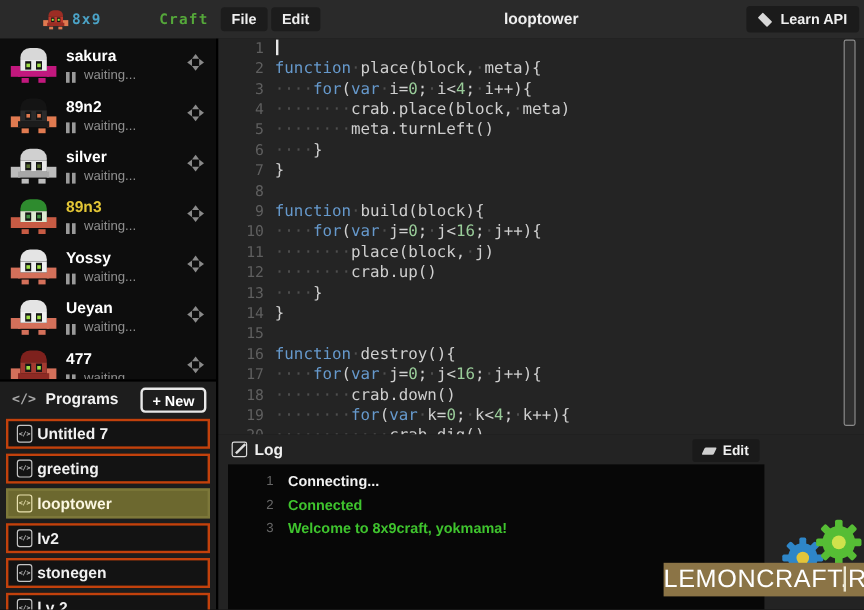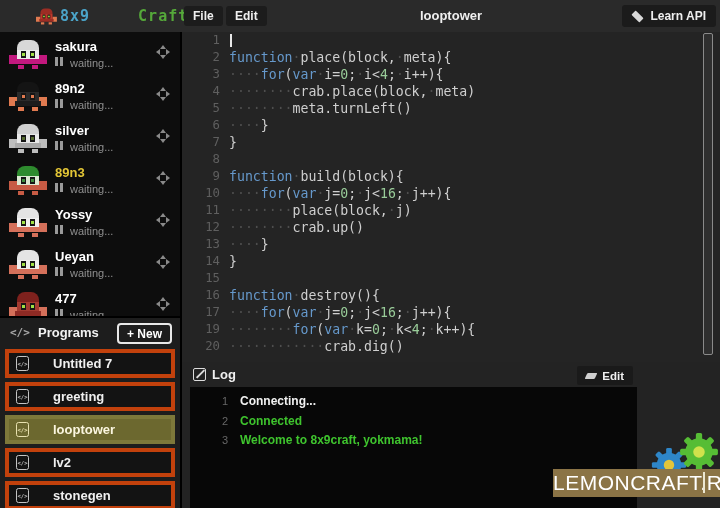--- a/index.html
+++ b/index.html
@@ -4,21 +4,21 @@
 <style>
   html,body{margin:0;padding:0;}
   body{width:720px;height:508px;overflow:hidden;background:#1b1b1b;
        font-family:"Liberation Sans",sans-serif;position:relative;}
   .app{position:absolute;inset:0;}
 
   
   .topbar{position:absolute;left:0;top:0;right:0;height:32px;background:#2a2a2a;z-index:5;}
   .logo{position:absolute;left:36px;top:4px;display:flex;align-items:center;height:24px;}
   .logo .crab-icon{transform:scale(0.55);transform-origin:left center;margin-right:-14px;}
-  .logo-text{font-family:"DejaVu Sans Mono",monospace;font-weight:bold;font-size:15px;letter-spacing:1px;}
+  .logo-text{font-family:"DejaVu Sans Mono",monospace;font-weight:bold;font-size:12px;letter-spacing:1px;}
   .logo-8x9{color:#4ba3c7;}
   .logo-craft{color:#55a83a;margin-left:48px;}
   .menu-btn{position:absolute;top:6px;height:20px;background:#1c1c1c;border:none;border-radius:3px;
             color:#efefef;font-weight:bold;font-size:12px;padding:0 9px;font-family:inherit;}
   .menu-file{left:184px;}
   .menu-edit{left:226px;}
   .doc-title{position:absolute;left:182px;right:0;top:0;height:32px;line-height:32px;
              text-align:center;color:#efefef;font-weight:bold;font-size:13px;}
   .learn-api{position:absolute;right:4px;top:5px;height:22px;background:#1b1b1b;border:none;border-radius:3px;
              color:#efefef;font-weight:bold;font-size:12px;padding:0 10px;display:flex;align-items:center;gap:7px;
@@ -28,21 +28,21 @@
 
   
   .sidebar{position:absolute;left:0;top:32px;width:182px;bottom:0;background:#0d0d0d;
            border-right:2px solid #000;box-sizing:border-box;}
   .crab-list{position:absolute;top:2px;left:0;right:0;height:282px;overflow:hidden;}
   .crab-row{height:42px;position:relative;}
   .crab-row .crab-icon{position:absolute;left:9px;top:6px;}
   .crab-info{position:absolute;left:55px;top:5px;}
   .crab-name{font-size:13px;font-weight:bold;color:#fff;line-height:15px;}
   .crab-name.sel{color:#e3c636;}
-  .crab-status{font-size:11px;color:#8f8f8f;margin-top:3px;display:flex;align-items:flex-start;}
+  .crab-status{font-size:11px;color:#8f8f8f;margin-top:3px;display:flex;align-items:flex-end;}
   .pause-icon{display:inline-flex;margin-right:5px;}
   .pause-icon b{display:inline-block;width:3px;height:9px;background:#9a9a9a;margin-right:2px;}
   .move-icon{position:absolute;right:10px;top:11px;width:14px;height:14px;}
   .move-icon b{position:absolute;width:0;height:0;border-style:solid;border-color:transparent;}
   .move-icon .mt{left:4px;top:0;border-width:0 3px 4px 3px;border-bottom-color:#8a8a8a;}
   .move-icon .mb{left:4px;bottom:0;border-width:4px 3px 0 3px;border-top-color:#8a8a8a;}
   .move-icon .ml{left:0;top:4px;border-width:3px 4px 3px 0;border-right-color:#8a8a8a;}
   .move-icon .mr{right:0;top:4px;border-width:3px 0 3px 4px;border-left-color:#8a8a8a;}
 
   
@@ -61,22 +61,22 @@
 
   
   .programs{position:absolute;left:0;right:0;top:284px;bottom:0;background:#1d1d1d;border-top:2px solid #000;}
   .prog-header{position:relative;height:30px;}
   .code-glyph{position:absolute;left:10px;top:8px;color:#a8a8a8;font-family:"DejaVu Sans Mono",monospace;
               font-size:11px;font-weight:bold;}
   .prog-title{position:absolute;left:38px;top:7px;color:#f2f2f2;font-weight:bold;font-size:13px;}
   .new-btn{position:absolute;right:8px;top:5px;height:21px;background:transparent;border:2px solid #e8e8e8;
            border-radius:4px;color:#fff;font-weight:bold;font-size:12px;padding:0 8px;font-family:inherit;}
   .prog-list{padding:1px 5px 0 5px;}
-  .prog-item{height:21px;margin-bottom:4px;background:#131313;border:4px solid #c2410c;display:flex;
-             align-items:center;gap:24px;padding:0 7px;color:#f0f0f0;font-weight:bold;font-size:13px;}
+  .prog-item{height:21px;margin-bottom:4px;background:#131313;border:2px solid #c2410c;display:flex;
+             align-items:center;gap:4px;padding:0 7px;color:#f0f0f0;font-weight:bold;font-size:13px;}
   .prog-item.sel{background:#6c682f;border-color:#7d783a;color:#fbf6e0;}
   .prog-icon{width:11px;height:13px;border:1.5px solid #c4c4c4;border-radius:2.5px;font-size:5.5px;
              color:#c4c4c4;display:flex;align-items:center;justify-content:center;flex:none;
              font-family:"DejaVu Sans Mono",monospace;}
   .prog-item.sel .prog-icon{border-color:#e9e2b0;color:#e9e2b0;}
 
   
   .editor{position:absolute;left:182px;top:32px;right:0;height:330px;background:#242424;overflow:hidden;}
   .code-line{display:flex;height:17px;line-height:17px;font-family:"DejaVu Sans Mono",monospace;font-size:13.2px;}
   .ln{width:38px;text-align:right;padding-right:9px;color:#5f5f5f;font-size:12.3px;flex:none;}
@@ -480,20 +480,24 @@
           <span class="ln">15</span>
           <span class="code"></span>
         </div>
         <div class="code-line">
           <span class="ln">16</span>
           <span class="code"><span class="tok-k">function</span><span class="tok-w">·</span><span class="tok-p">destroy(){</span></span>
         </div>
         <div class="code-line">
           <span class="ln">17</span>
           <span class="code"><span class="tok-w">····</span><span class="tok-k">for</span><span class="tok-p">(</span><span class="tok-k">var</span><span class="tok-w">·</span><span class="tok-p">j=</span><span class="tok-n">0</span><span class="tok-p">;</span><span class="tok-w">·</span><span class="tok-p">j&lt;</span><span class="tok-n">16</span><span class="tok-p">;</span><span class="tok-w">·</span><span class="tok-p">j++){</span></span>
+        </div>
+        <div class="code-line">
+          <span class="ln">18</span>
+          <span class="code"><span class="tok-w">········</span><span class="tok-p">crab.down()</span></span>
         </div>
         <div class="code-line">
           <span class="ln">19</span>
           <span class="code"><span class="tok-w">········</span><span class="tok-k">for</span><span class="tok-p">(</span><span class="tok-k">var</span><span class="tok-w">·</span><span class="tok-p">k=</span><span class="tok-n">0</span><span class="tok-p">;</span><span class="tok-w">·</span><span class="tok-p">k&lt;</span><span class="tok-n">4</span><span class="tok-p">;</span><span class="tok-w">·</span><span class="tok-p">k++){</span></span>
         </div>
         <div class="code-line">
           <span class="ln">20</span>
           <span class="code"><span class="tok-w">············</span><span class="tok-p">crab.dig()</span></span>
         </div>
       </div>

